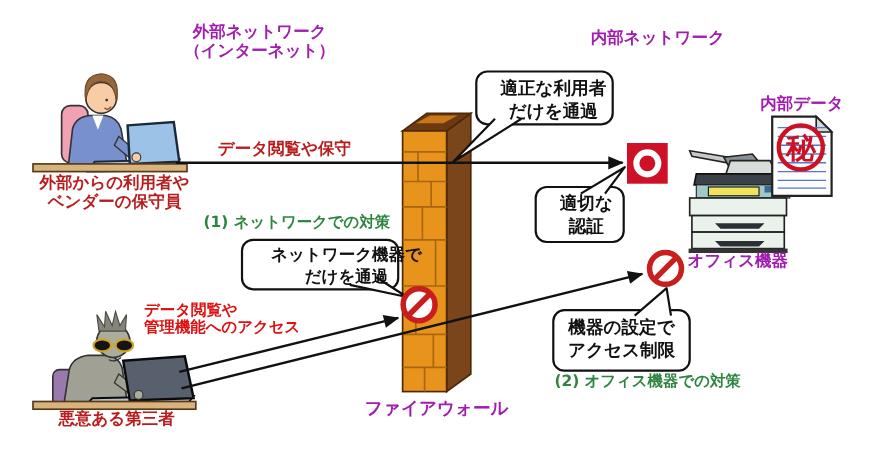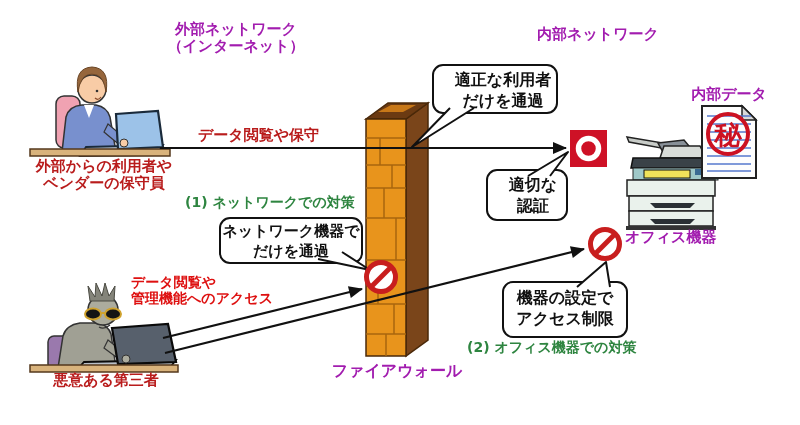--- a/index.html
+++ b/index.html
@@ -13,21 +13,21 @@
     white-space:nowrap;color:#a21caf;
   }
   .centered{transform:translateX(-50%);text-align:center;}
   .blue{color:#b91c1c;}
   .red{color:#DE1010;font-size:14px;line-height:16px;}
   .green{color:#2E8540;font-size:14px;line-height:16px;}
   .bubble-text{
     position:absolute;font-weight:bold;color:#111;text-align:center;
     font-size:16px;line-height:21px;white-space:nowrap;
   }
-  .bubble-text.small{font-size:15px;line-height:20px;}
+  .bubble-text.small{font-size:15px;line-height:20px;padding-left:24px;}
 </style>
 </head>
 <body>
 
 <div id="stage">
 
 <svg id="diagram-svg" viewBox="0 0 800 425">
   <defs>
     <marker id="ah" markerUnits="userSpaceOnUse" markerWidth="16" markerHeight="14" refX="14" refY="7" orient="auto">
       <polygon points="1,1 15,7 1,13" fill="#111"></polygon>
@@ -176,21 +176,21 @@
 
 <div class="lbl blue centered" style="left:106px;top:372px;">悪意ある第三者</div>
 
 <div class="lbl red" style="left:131px;top:274px;">
   <div>データ閲覧や</div>
   <div>管理機能へのアクセス</div>
 </div>
 
 <div class="lbl green" style="left:185px;top:194px;">(1) ネットワークでの対策</div>
 
-<div class="lbl green" style="left:467px;top:339px;">(2) オフィス機器での対策</div>
+<div class="lbl green" style="left:504px;top:339px;">(2) オフィス機器での対策</div>
 
 <div class="lbl centered" style="left:397px;top:362px;font-size:16px;">ファイアウォール</div>
 
 <div class="lbl centered" style="left:729px;top:86px;">内部データ</div>
 
 <div class="lbl" style="left:625px;top:229px;">オフィス機器</div>
 
 <div class="bubble-text" style="left:433px;top:69px;width:140px;">
   <div>適正な利用者</div>
   <div>だけを通過</div>

